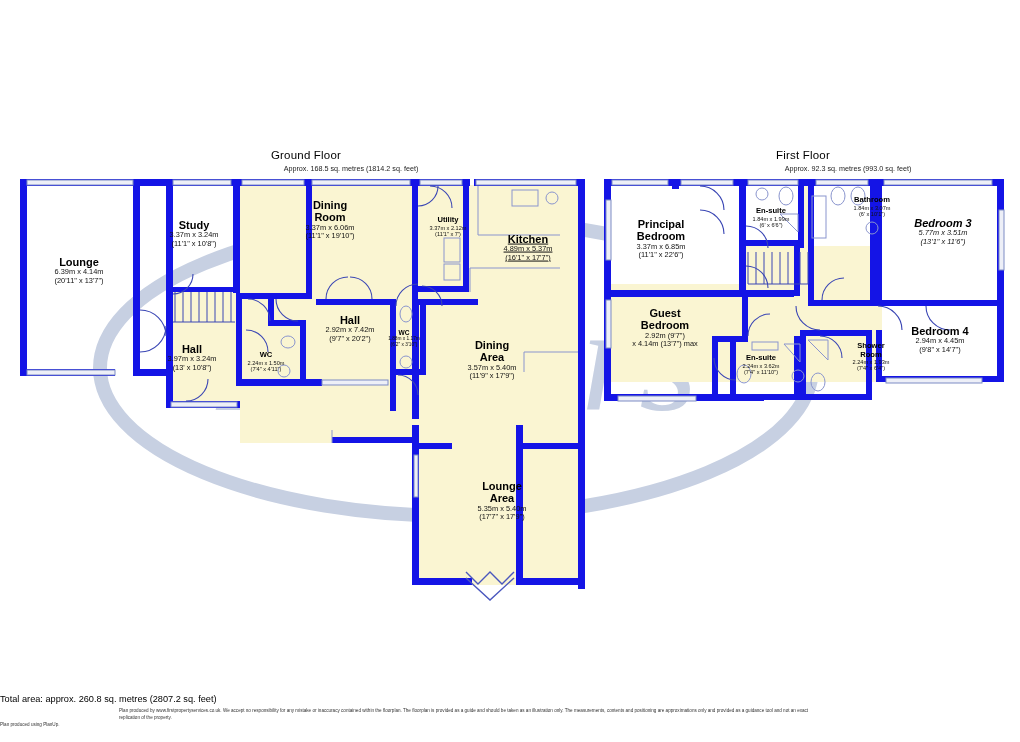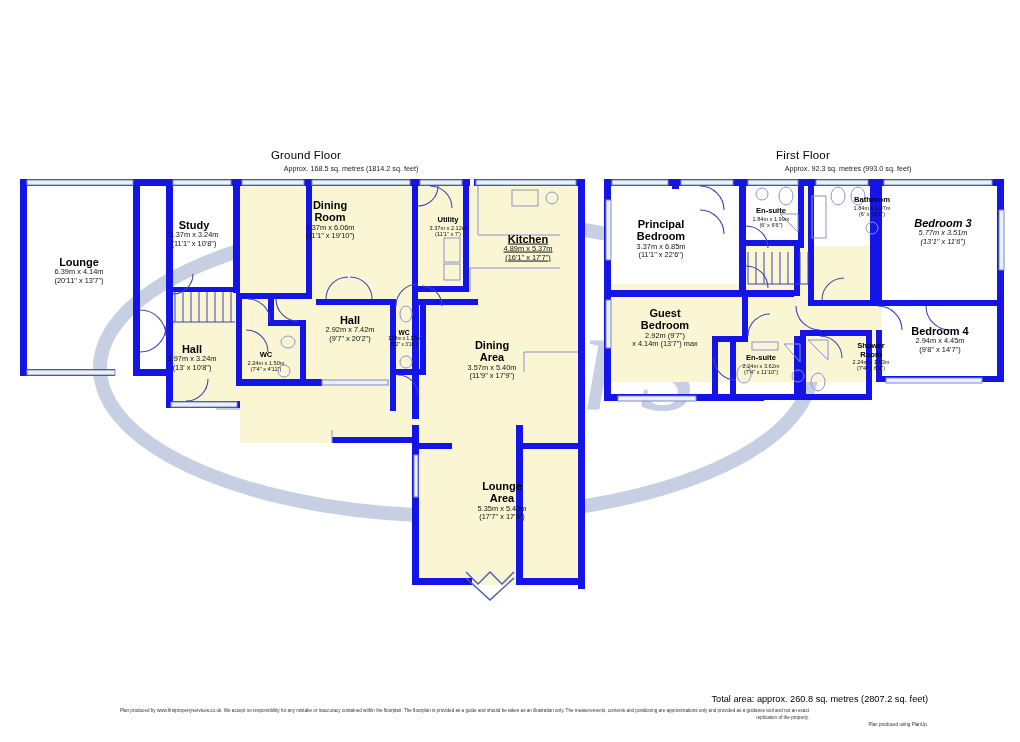--- a/index.html
+++ b/index.html
@@ -31,21 +31,21 @@
   .room .rdim{font-size:7.4px;color:#111;display:block;}
   .room .rdim2{font-size:7.4px;color:#111;display:block;}
   .room.small .rname{font-size:7.6px;}
   .room.small .rdim{font-size:5.6px;}
   .room.small .rdim2{font-size:5.6px;}
   .room.tiny .rname{font-size:6.6px;}
   .room.tiny .rdim{font-size:4.8px;}
   .room.tiny .rdim2{font-size:4.8px;}
 
   .footer{
-    position:absolute;left:0;width:928px;text-align:right;
+    position:absolute;left:0;width:928px;text-align:left;
   }
   .footer-total{font-size:9.2px;color:#000;}
   .footer-disc{font-size:4.6px;color:#333;line-height:1.5;margin-top:4px;}
   .footer-prod{font-size:4.6px;color:#333;}
 </style>
 </head>
 <body>
 
 <div id="plan-root">
 

